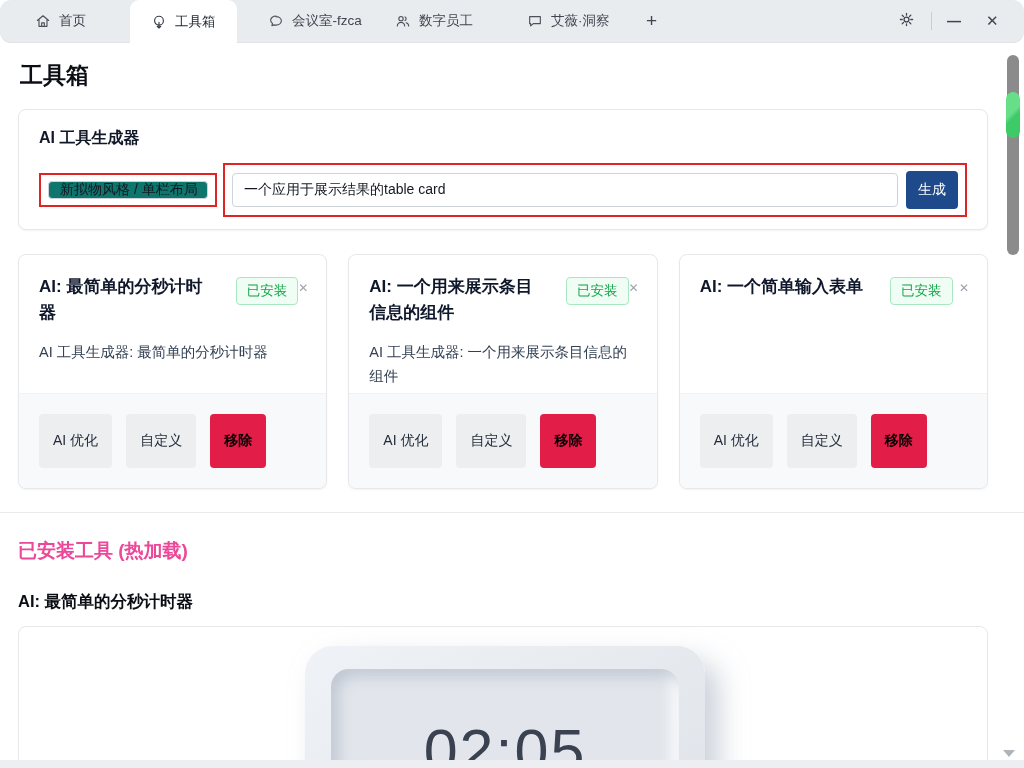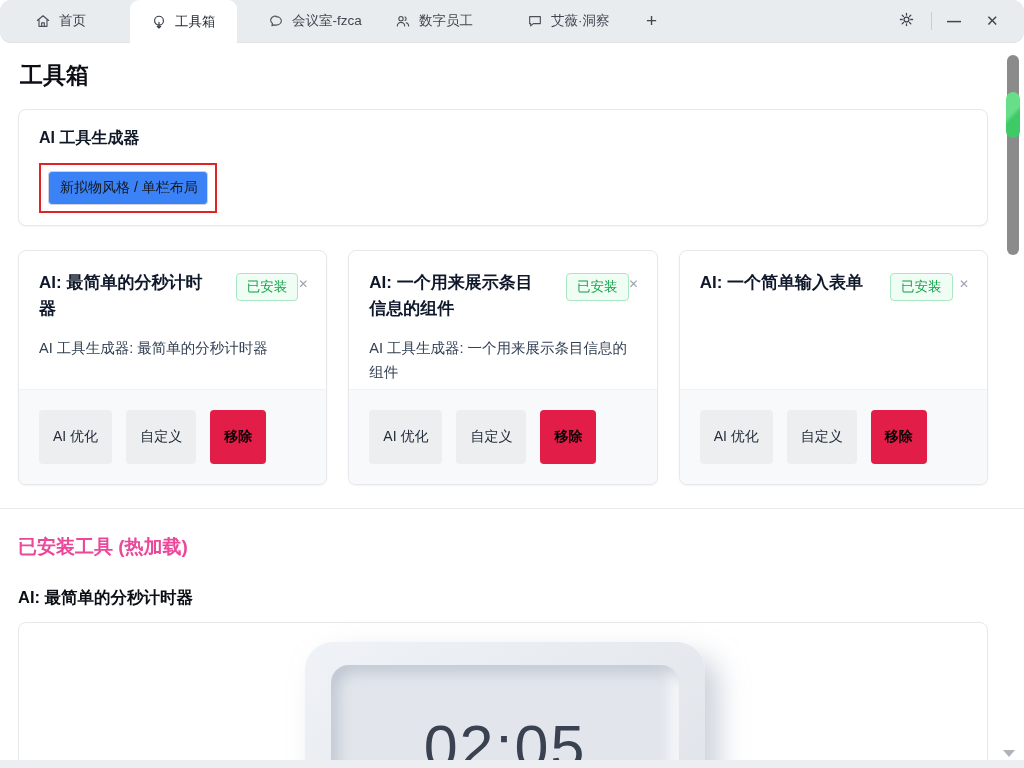--- a/index.html
+++ b/index.html
@@ -26,22 +26,22 @@
   .page { position:relative; width:1024px; height:725px; background:#fff; }
   .h1 { margin:17px 0 0 20px; font-size:23px; font-weight:700; color:#0b0e14; }
 
   .gen-card { margin:18px 0 0 18px; width:970px; border:1px solid #e6e8eb;
     border-radius:8px; background:#fff; box-shadow:0 1px 2px rgba(0,0,0,.05);
     padding:18px 20px 12px 20px; }
   .gen-title { font-size:16px; font-weight:600; color:#111827; }
   .gen-row { margin-top:14px; display:flex; align-items:center; }
   .ann { border:2px solid #e02424; padding:6px 7px; display:flex; align-items:center; }
   .ann.grow { flex:1; margin-left:6px; gap:8px; }
-  .style-select { width:160px; height:34px; border:1px solid #cfd4da; border-radius:4px;
-    background:#3b82f6; display:flex; align-items:center; padding:0 11px; font-size:14px;
+  .style-select { width:160px; height:18px; border:1px solid #cfd4da; border-radius:4px;
+    background:#0f766e; display:flex; align-items:center; padding:0 11px; font-size:14px;
     color:#14181f; white-space:nowrap; }
   .prompt-input { flex:1; height:34px; border:1px solid #cfd4da; border-radius:4px;
     padding:0 11px; font-size:14px; color:#14181f; outline:none;
     font-family:"Liberation Sans",sans-serif; }
   .gen-btn { width:52px; height:38px; background:#1e4a8c; color:#fff; border:none;
     border-radius:4px; font-size:14px; font-weight:500; font-family:"Liberation Sans",sans-serif; }
 
   .cards { margin:24px 0 0 18px; width:970px; display:flex; gap:21px; }
   .card { flex:1; height:235px; border:1px solid #e6e8eb; border-radius:8px;
     background:#fff; box-shadow:0 1px 2px rgba(0,0,0,.05); display:flex;
@@ -165,20 +165,24 @@
 <div class="page">
 
   <div class="h1">工具箱</div>
 
   <div class="gen-card">
     <div class="gen-title">AI 工具生成器</div>
     <div class="gen-row">
       <div class="ann">
         <div class="style-select">新拟物风格 / 单栏布局</div>
       </div>
+      <div class="ann grow">
+        <input class="prompt-input" type="text" value="一个应用于展示结果的table card" style="">
+        <button class="gen-btn">生成</button>
+      </div>
     </div>
   </div>
 
   <div class="cards">
 
     <div class="card">
       <div class="card-body">
         <div class="card-head">
           <div class="card-title">AI: 最简单的分秒计时器</div>
           <span class="badge">已安装</span>

